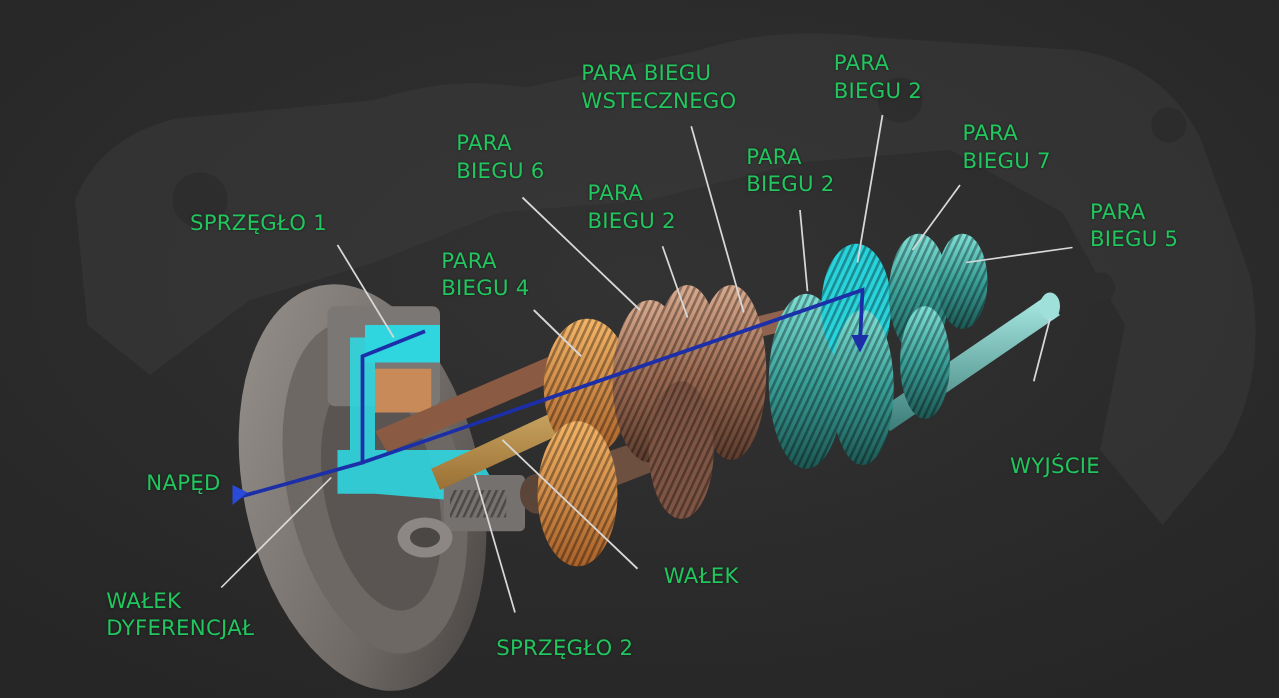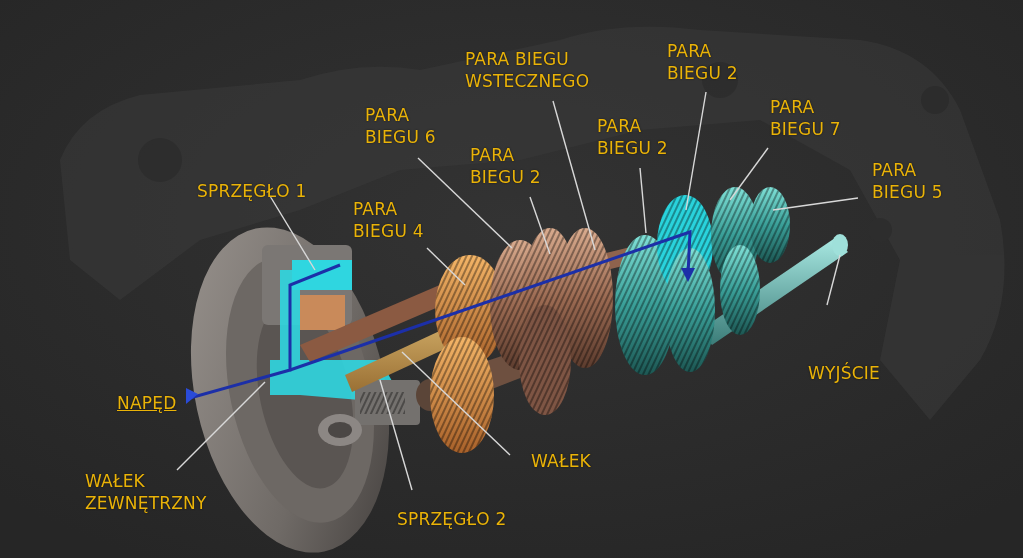--- a/index.html
+++ b/index.html
@@ -6,21 +6,21 @@
   body {
     width: 1023px; height: 558px; overflow: hidden;
     background: #2a2a2a;
     font-family: "DejaVu Sans", "Liberation Sans", sans-serif;
     position: relative;
   }
   .stage { position: absolute; left: 0; top: 0; width: 1023px; height: 558px; }
   .stage svg { position: absolute; left: 0; top: 0; }
   .label {
     position: absolute;
-    color: #eab308;
+    color: #22c55e;
     font-size: 17px;
     line-height: 22px;
     letter-spacing: 0.2px;
     font-weight: 500;
     white-space: nowrap;
     text-shadow: 0 0 2px rgba(0,0,0,0.6);
   }
   .label span { display: block; }
 </style>
 </head>
@@ -161,21 +161,21 @@
       <line x1="706" y1="92" x2="686" y2="210"></line>
       <line x1="768" y1="148" x2="730" y2="200"></line>
       <line x1="858" y1="198" x2="773" y2="210"></line>
       <line x1="840" y1="255" x2="827" y2="305"></line>
       <line x1="177" y1="470" x2="265" y2="382"></line>
       <line x1="380" y1="380" x2="412" y2="490"></line>
       <line x1="402" y1="352" x2="510" y2="455"></line>
     </g>
   </svg>
 
-  <div class="label" style="left:152px; top:180px;margin-left:45px;">
+  <div class="label" style="left:152px; top:168px;">
     <span>SPRZĘGŁO 1</span>
   </div>
 
   <div class="label" style="left:353px; top:198px;">
     <span>PARA</span>
     <span>BIEGU 4</span>
   </div>
 
   <div class="label" style="left:365px; top:104px;">
     <span>PARA</span>
@@ -209,27 +209,27 @@
 
   <div class="label" style="left:872px; top:159px;">
     <span>PARA</span>
     <span>BIEGU 5</span>
   </div>
 
   <div class="label" style="left:808px; top:318px;margin-top:44px;">
     <span>WYJŚCIE</span>
   </div>
 
-  <div class="label" style="left:117px; top:392px;text-decoration:underline;">
+  <div class="label" style="left:117px; top:376px;">
     <span>NAPĘD</span>
   </div>
 
   <div class="label" style="left:85px; top:470px;">
     <span>WAŁEK</span>
-    <span>ZEWNĘTRZNY</span>
+    <span>DYFERENCJAŁ</span>
   </div>
 
   <div class="label" style="left:397px; top:508px;">
     <span>SPRZĘGŁO 2</span>
   </div>
 
   <div class="label" style="left:531px; top:450px;">
     <span>WAŁEK</span>
   </div>
 

